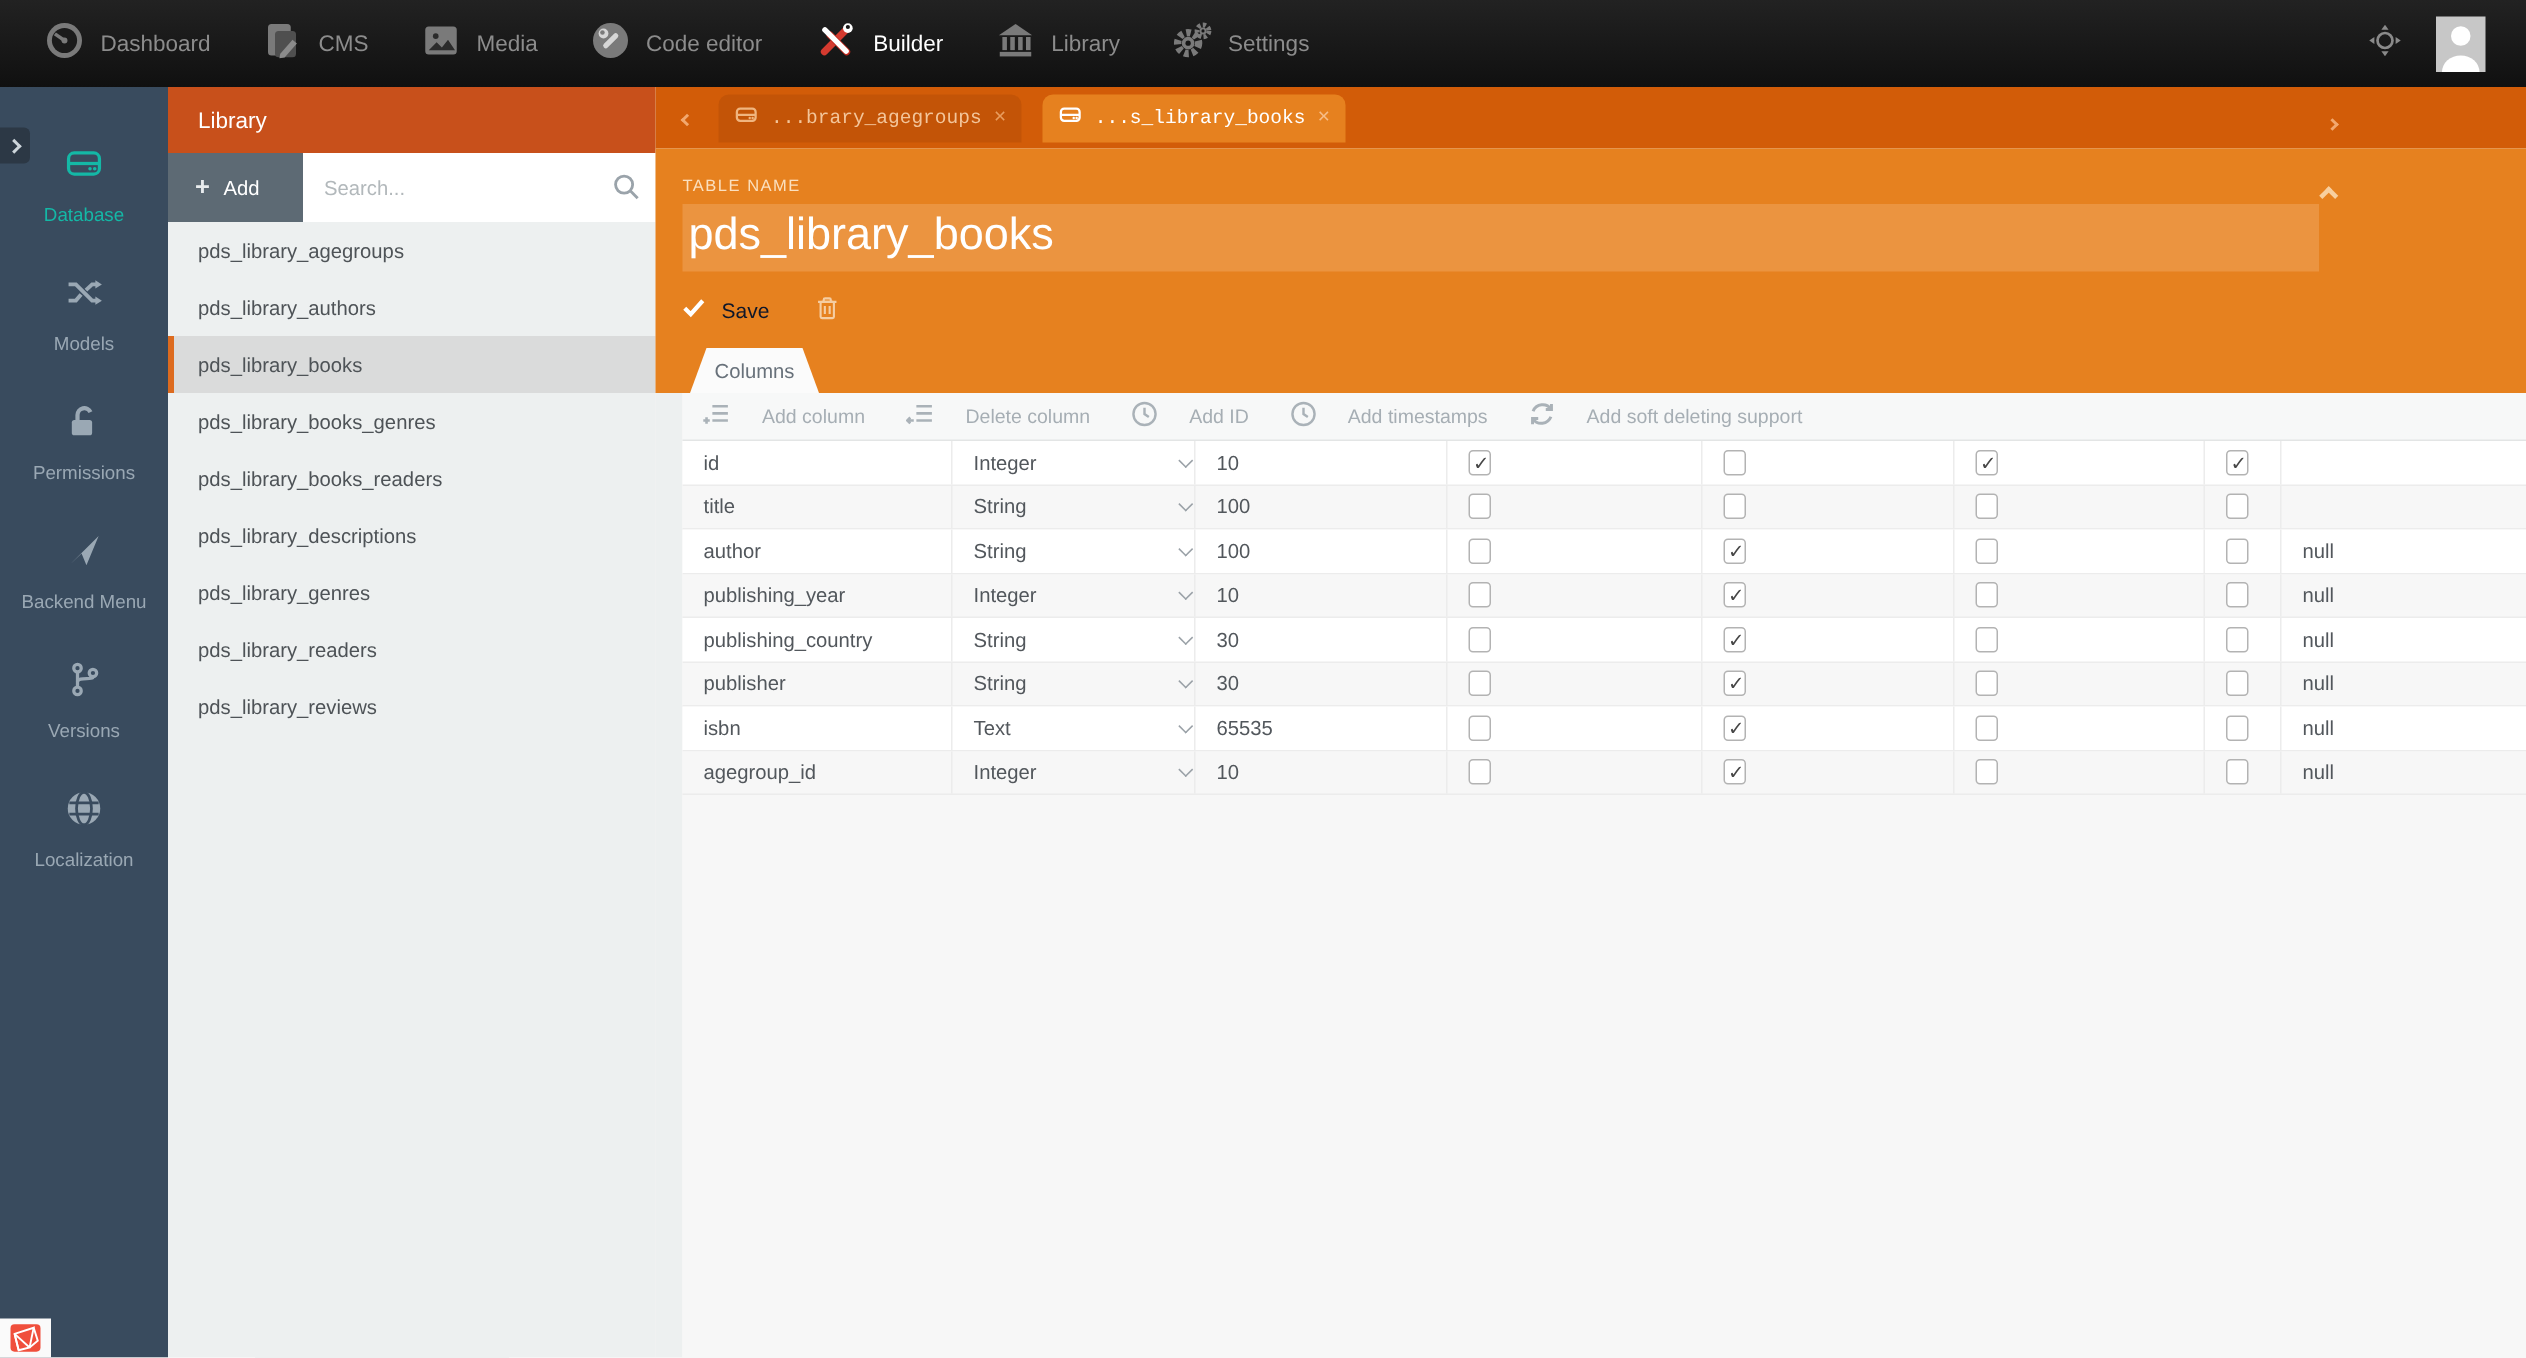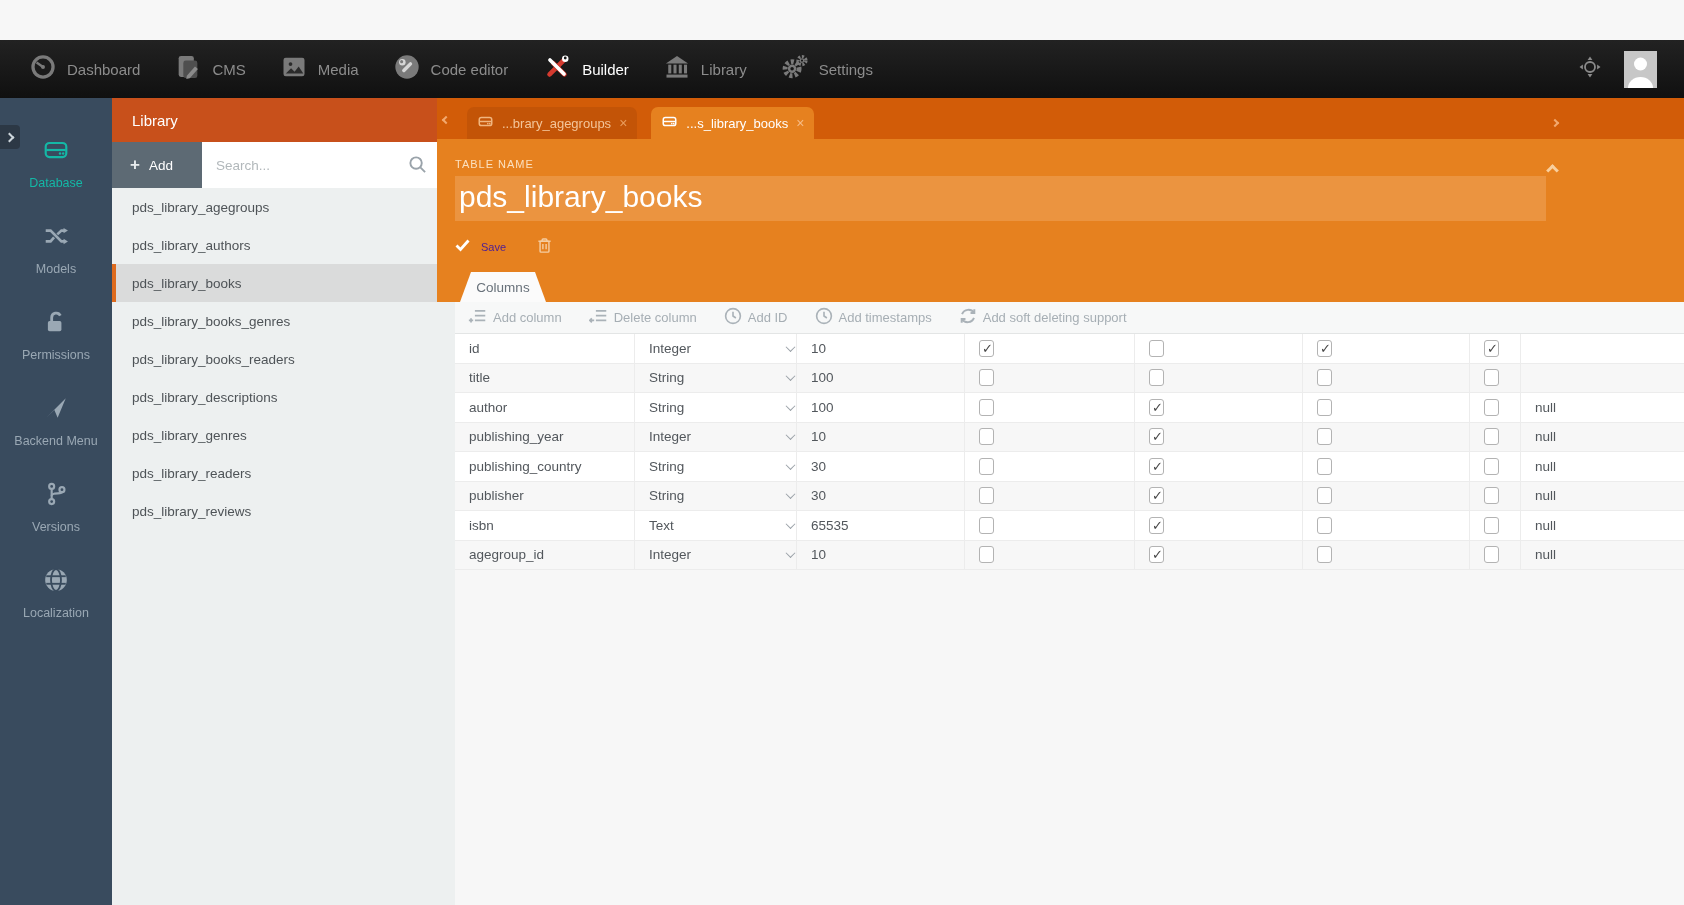--- a/index.html
+++ b/index.html
@@ -1,20 +1,20 @@
 <!DOCTYPE html>
 <html><head>
 <meta charset="utf-8">
 <style>
   * { margin:0; padding:0; box-sizing:border-box; }
   html,body { width:1684px; height:905px; overflow:hidden;
     font-family:"Liberation Sans","DejaVu Sans",sans-serif; background:#f7f7f7; }
 
   
-  .navbar { height:58px; background:linear-gradient(#222,#101010); display:flex; align-items:center; padding-left:12px;margin-top:40px; }
+  .navbar { height:58px; background:linear-gradient(#222,#101010); display:flex; align-items:center; padding-left:12px; }
   .nav-item { display:flex; align-items:center; gap:10px; padding:0 17px; height:100%; cursor:pointer; }
   .nav-item .nav-label { font-size:15px; color:#8c8c8c; }
   .nav-item.active .nav-label { color:#ffffff; }
   .nav-right { margin-left:auto; display:flex; align-items:center; }
   .crosshair { margin-right:22px; }
   .avatar { width:33px; height:37px; background:#c7c7c7; margin-right:27px; overflow:hidden; }
 
   
   .app { display:flex; height:847px; }
 
@@ -38,51 +38,51 @@
   .search-input { flex:1; border:none; outline:none; font-size:13.5px; color:#555; padding:0 34px 0 14px; background:transparent; }
   .search-input::placeholder { color:#b2b8bb; }
   .search-icon { position:absolute; right:10px; top:13px; }
   .table-list { display:flex; flex-direction:column; }
   .list-item { height:38px; display:flex; align-items:center; padding-left:20px; font-size:13.5px; color:#4e5357; cursor:pointer; }
   .list-item.selected { background:#dadbdb; border-left:4px solid #dd6b1f; padding-left:16px; }
 
   
   .main { flex:1; display:flex; flex-direction:column; min-width:0; }
 
-  .tabstrip { height:41px; background:#d25c08; display:flex; align-items:flex-end; padding-left:2px; flex-shrink:0; position:relative; }
+  .tabstrip { height:41px; background:#d25c08; display:flex; align-items:center; padding-left:14px; flex-shrink:0; position:relative;font-family:Liberation Mono, monospace; }
   .strip-chev { align-self:center; background:none; border:none; cursor:pointer; padding:4px; }
   .strip-chev .chev { border-color:#f2a86e; width:6px; height:6px; }
   .chev-left { transform:rotate(135deg); }
   .tab { height:32px; display:flex; align-items:center; padding:0 10px; border-radius:7px 7px 0 0; margin-left:14px; cursor:pointer; gap:8px; }
   .tab.inactive { background:#c35407; color:#f3c59a; }
   .tab.active { background:#e6811f; color:#ffffff; }
   .tab-label { font-size:13px; white-space:nowrap; }
   .tab-close { font-size:14px; line-height:1; cursor:pointer; }
   .tab.inactive .tab-close { color:#e99d5e; }
   .tab.active .tab-close { color:#f6bc86; }
   .strip-chev-right { position:absolute; right:120px; top:12px; }
 
   .orange { height:163px; background:#e6811f; padding:19px 0 0 18px; display:flex; flex-direction:column; position:relative; flex-shrink:0; }
   .tn-label { font-size:11px; letter-spacing:1px; color:#fbe0bf; }
   .tn-input { margin-top:6px; width:1091px; height:45px; background:#eb9440; border:none; outline:none; color:#ffffff; font-size:30px; font-weight:300; padding:0 10px 4px 4px; caret-color:#fff; font-family:"Liberation Sans","DejaVu Sans",sans-serif; }
   .save-row { margin-top:15px; display:flex; align-items:center; }
   .save-btn { display:flex; align-items:center; gap:11px; background:none; border:none; cursor:pointer; }
-  .save-label { font-size:11px; color:#4c1d95; }
+  .save-label { font-size:14px; color:#0f172a; }
   .trash-btn { margin-left:30px; background:none; border:none; cursor:pointer; }
   .collapse-chev { position:absolute; top:24px; right:127px; background:none; border:none; cursor:pointer; }
   .collapse-chev .chev { border-color:#f8cf9e; border-width:3px; width:9px; height:9px; transform:rotate(-135deg); }
   .content-tabs { margin-top:auto; display:flex; padding-left:5px; }
   .columns-tab { width:86px; height:30px; background:#fbfbfb; clip-path:polygon(11px 0, calc(100% - 11px) 0, 100% 100%, 0 100%); display:flex; align-items:center; justify-content:center; font-size:13.5px; color:#68717a; cursor:pointer; }
 
   .content-row { flex:1; display:flex; min-height:0; }
   .gutter { width:18px; background:#edf0f0; flex-shrink:0; }
   .content { flex:1; display:flex; flex-direction:column; background:#f7f7f7; min-width:0; }
 
   .toolbar { height:32px; background:#f7f8f8; border-bottom:1px solid #e3e5e5; display:flex; align-items:center; padding-left:13px; gap:27px; flex-shrink:0; }
-  .tool-btn { display:flex; align-items:center; gap:6px; background:none; border:none; cursor:pointer; }
+  .tool-btn { display:flex; align-items:center; gap:21px; background:none; border:none; cursor:pointer; }
   .tool-label { font-size:13px; color:#a6aeb4; white-space:nowrap; }
 
   .grid-head, .grid-row { display:grid; grid-template-columns:180px 162px 168px 170px 168px 167px 51px 1fr; }
   .grid-head { height:28px; background:#ffffff; border-bottom:1px solid #dcdddd; }
   .gh { display:flex; align-items:center; padding-left:14px; font-size:11.5px; color:#2c3136; letter-spacing:.3px; border-right:1px solid #ececec; }
   .gh:last-child { border-right:none; }
   .grid-row { height:29.5px; border-bottom:1px solid #ececec; background:#ffffff; }
   .grid-row:nth-child(even) { background:#f7f7f7; }
   .gc { display:flex; align-items:center; padding-left:14px; font-size:13.5px; color:#52575c; border-right:1px solid #ececec; overflow:hidden; }
   .gc:last-child { border-right:none; }

